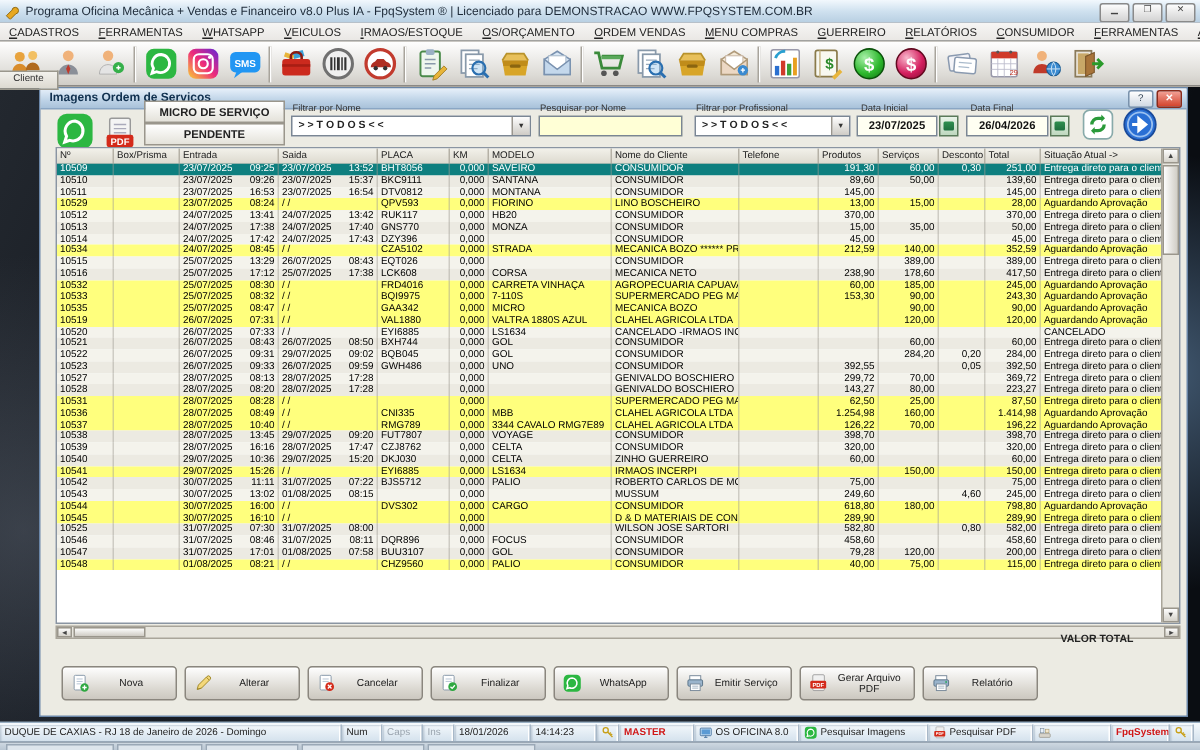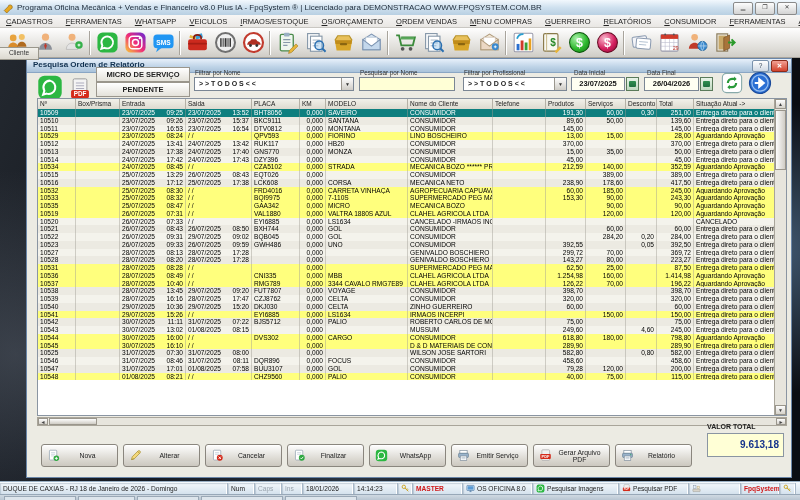--- a/index.html
+++ b/index.html
@@ -391,21 +391,21 @@
           <path d="M9.8 8h4.5M12.2 5.8L14.4 8l-2.2 2.2" stroke="#2a9a2a" stroke-width="1.3" fill="none"></path>
         </svg>
       </span>
     </div>
 
   <div class="side-tab">Cliente</div>
 
   <div class="mdi"></div>
 
   <div class="panel">
-    <div class="ptitle">Pesquisa Ordem de Relatório</div>
+    <div class="ptitle">Imagens Ordem de Serviços</div>
     <div class="pbtns">
       <span class="pbtn">?</span>
       <span class="pbtn close">✕</span>
     </div>
 
     <div class="roundbtn" style="left:10px;top:16px;width:26px;height:25px;">
       <svg viewBox="0 0 16 16">
           <rect x="0.5" y="0.5" width="15" height="15" rx="4" fill="#2cb742"></rect>
           <path d="M8 3.6a4.3 4.3 0 00-3.6 6.5L3.6 12.6l2.2-.7A4.3 4.3 0 108 3.6z" fill="none" stroke="#fff" stroke-width="1.3"></path>
         </svg>
@@ -1325,21 +1325,20 @@
             <rect x="3.5" y="1.8" width="9" height="4" fill="#fff" stroke="#7a8a9a" stroke-width=".8"></rect>
             <rect x="2" y="5.2" width="12" height="5.2" rx="1" fill="#9ab4cc" stroke="#5a7488" stroke-width=".8"></rect>
             <circle cx="12" cy="7" r=".8" fill="#3a6"></circle>
             <rect x="4" y="8.6" width="8" height="5.4" fill="#fff" stroke="#7a8a9a" stroke-width=".8"></rect>
             <path d="M5.5 10.4h5M5.5 12h5" stroke="#99aabb" stroke-width=".7"></path>
           </svg>
           <span class="lbl">Relatório</span>
         </div>
       </div>
     <div class="total-label">VALOR TOTAL</div>
-    <div class="total-field">9.613,18</div>
   </div>
 
   <div class="statusbar" id="statusbar">
       <div class="sb-seg" style="width: 228px;">
         <span>DUQUE DE CAXIAS - RJ 18 de Janeiro de 2026 - Domingo</span>
       </div>
       <div class="sb-seg" style="width: 27px;">
         <span>Num</span>
       </div>
       <div class="sb-seg sb-dim" style="width: 27px;">

